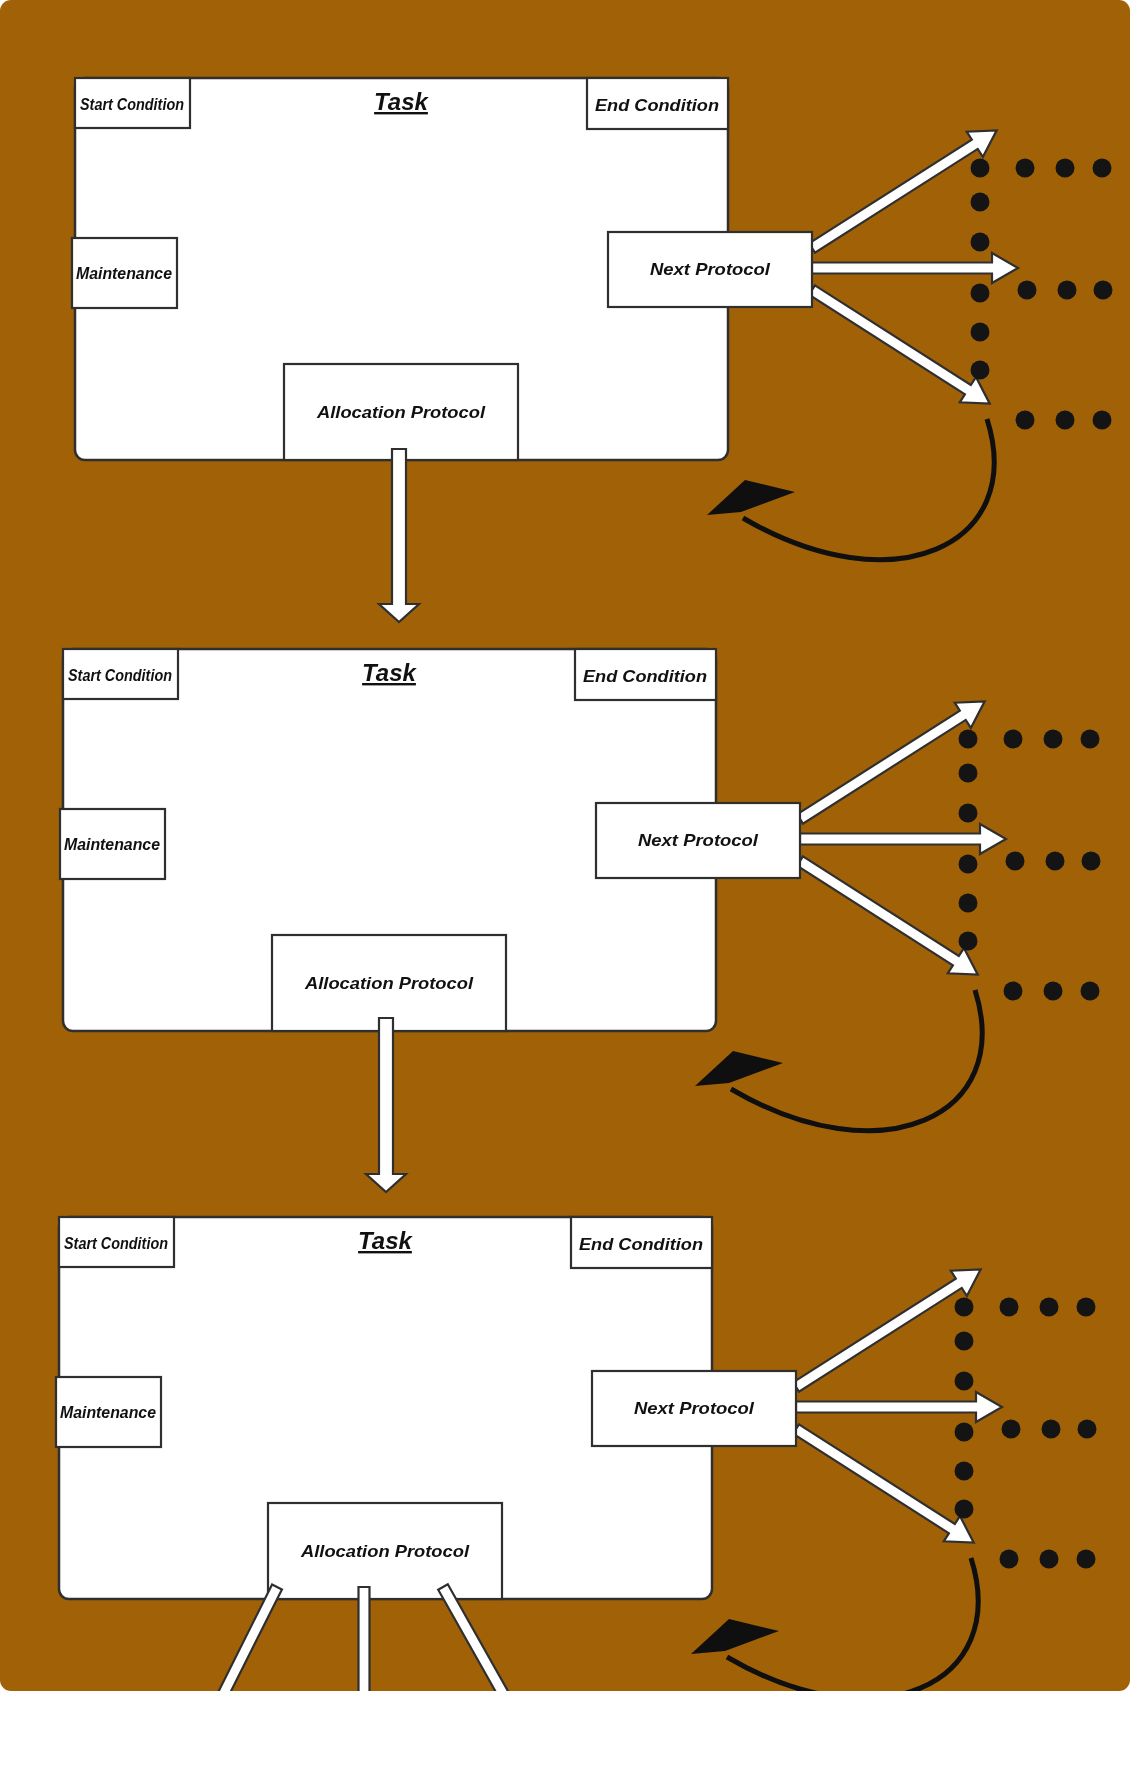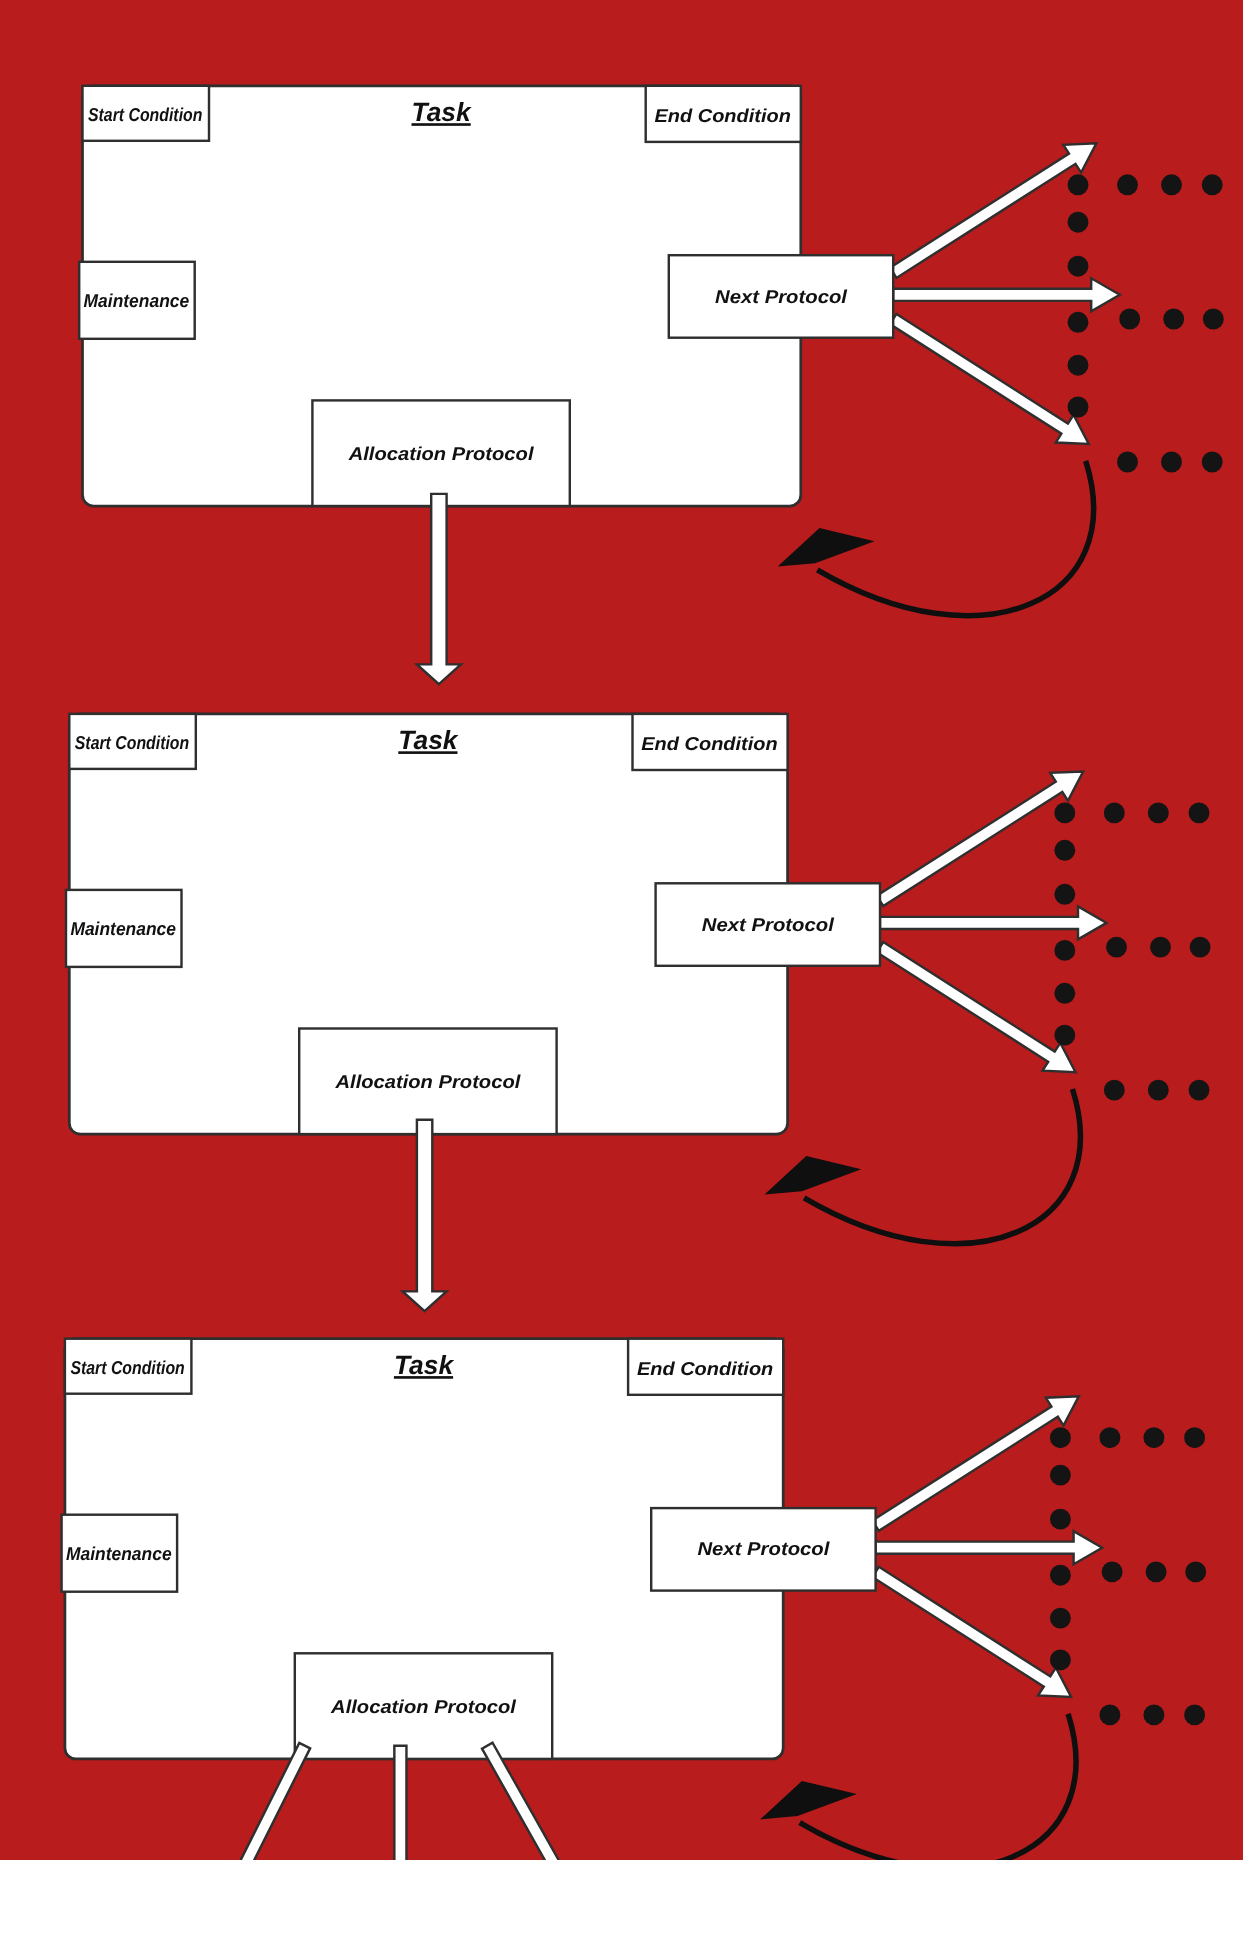--- a/index.html
+++ b/index.html
@@ -1,16 +1,16 @@
 <!DOCTYPE html>
 <html><head>
 <meta charset="utf-8">
 <style>
   html,body{margin:0;padding:0;background:#ffffff;}
-  .canvas{position:relative;width:1130px;height:1691px;background:#b91c1c;overflow:hidden;}
+  .canvas{position:relative;width:1130px;height:1691px;background:#a16207;overflow:hidden;border-radius:11px;}
   svg{display:block;}
   .box{fill:#ffffff;stroke:#2f2f2f;stroke-width:2.2px;}
   .container{fill:#ffffff;stroke:#2f2f2f;stroke-width:2.5px;}
   .lbl{font-family:"Liberation Sans",sans-serif;font-weight:700;font-style:italic;
        font-size:17px;fill:#111111;text-anchor:middle;}
   .task{font-family:"Liberation Sans",sans-serif;font-weight:700;font-style:italic;
         font-size:24px;fill:#111111;text-anchor:middle;text-decoration:underline;}
   .oarrow{fill:#ffffff;stroke:#2f2f2f;stroke-width:2.2px;}
   .loop{fill:none;stroke:#0f0f0f;stroke-width:5px;}
   .loophead{fill:#0f0f0f;stroke:none;}

